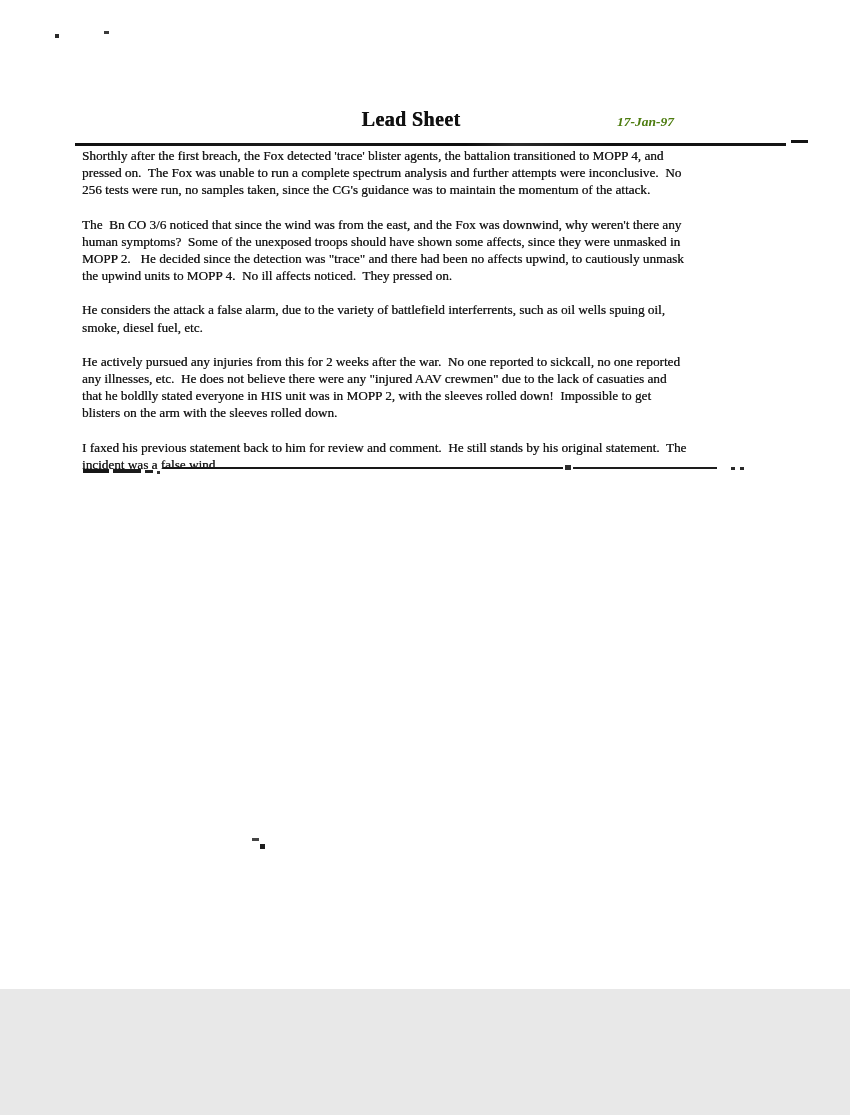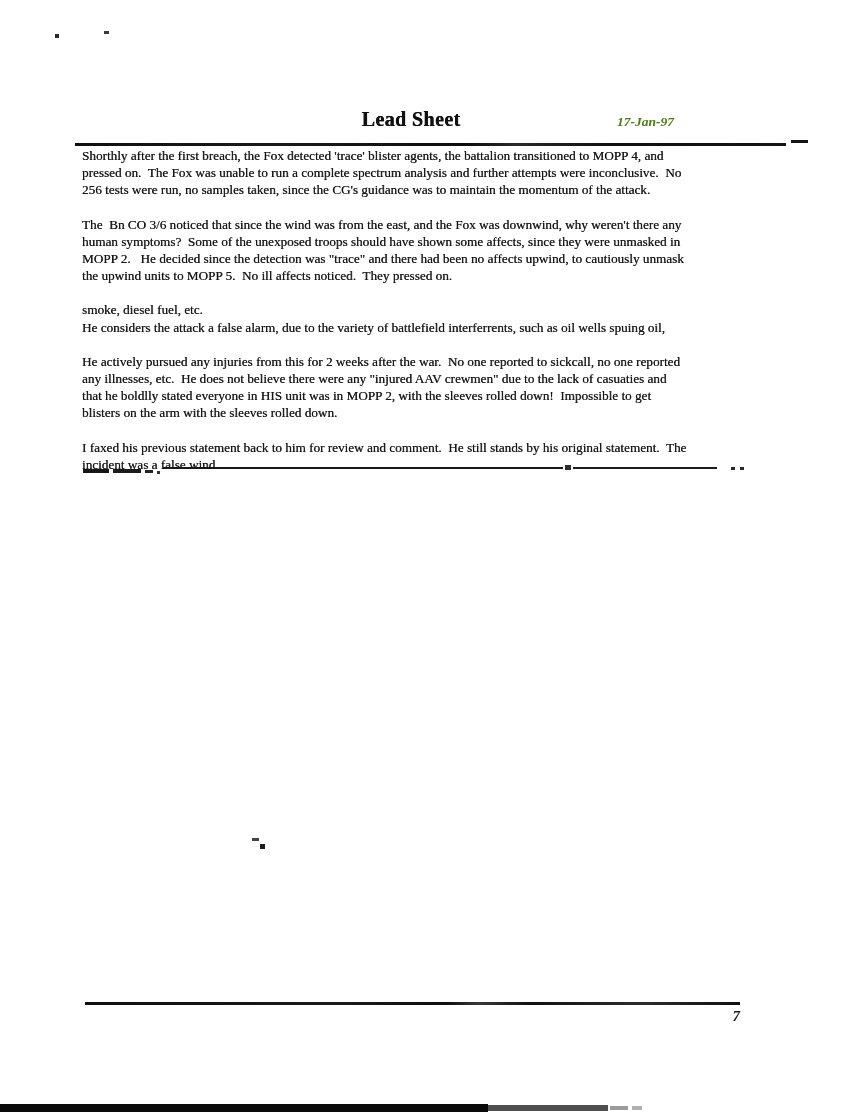--- a/index.html
+++ b/index.html
@@ -1,17 +1,17 @@
 <!DOCTYPE html>
 <html><head>
 <meta charset="utf-8">
 <style>
   html,body { margin:0; padding:0; background:#e8e8e8; }
   .page {
-    position:relative; width:850px; height:1115px; background:#ffffff;
+    position:relative; width:850px; height:989px; background:#ffffff;
     font-family:"Liberation Serif", serif; color:#1a1a1a; overflow:hidden;
     margin:0 auto;
   }
   
   .title {
     position:absolute; top:108px; left:0; width:822px; text-align:center;
     font-size:20px; font-weight:bold; letter-spacing:0.4px; color:#111;
     text-shadow:0.4px 0 0 #111;
   }
   .date {
@@ -77,25 +77,25 @@
   <div class="body-text">
     <div class="para">
       <div class="line">Shorthly after the first breach, the Fox detected 'trace' blister agents, the battalion transitioned to MOPP 4, and</div>
       <div class="line">pressed on.  The Fox was unable to run a complete spectrum analysis and further attempts were inconclusive.  No</div>
       <div class="line">256 tests were run, no samples taken, since the CG's guidance was to maintain the momentum of the attack.</div>
     </div>
     <div class="para">
       <div class="line">The  Bn CO 3/6 noticed that since the wind was from the east, and the Fox was downwind, why weren't there any</div>
       <div class="line">human symptoms?  Some of the unexposed troops should have shown some affects, since they were unmasked in</div>
       <div class="line">MOPP 2.   He decided since the detection was "trace" and there had been no affects upwind, to cautiously unmask</div>
-      <div class="line">the upwind units to MOPP 5.  No ill affects noticed.  They pressed on.</div>
+      <div class="line">the upwind units to MOPP 4.  No ill affects noticed.  They pressed on.</div>
     </div>
     <div class="para">
+      <div class="line">He considers the attack a false alarm, due to the variety of battlefield interferrents, such as oil wells spuing oil,</div>
       <div class="line">smoke, diesel fuel, etc.</div>
-      <div class="line">He considers the attack a false alarm, due to the variety of battlefield interferrents, such as oil wells spuing oil,</div>
     </div>
     <div class="para">
       <div class="line">He actively pursued any injuries from this for 2 weeks after the war.  No one reported to sickcall, no one reported</div>
       <div class="line">any illnesses, etc.  He does not believe there were any "injured AAV crewmen" due to the lack of casuaties and</div>
       <div class="line">that he boldlly stated everyone in HIS unit was in MOPP 2, with the sleeves rolled down!  Impossible to get</div>
       <div class="line">blisters on the arm with the sleeves rolled down.</div>
     </div>
     <div class="para">
       <div class="line">I faxed his previous statement back to him for review and comment.  He still stands by his original statement.  The</div>
       <div class="line">incident was a false wind.</div>

